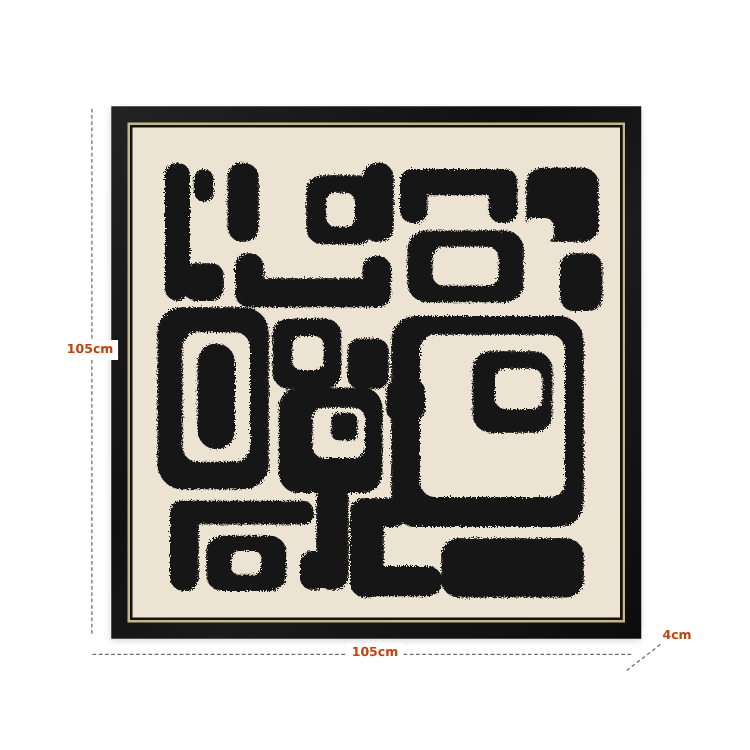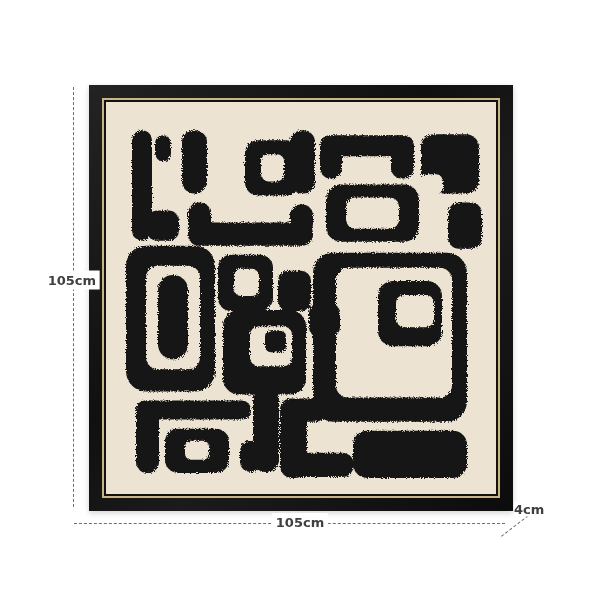--- a/index.html
+++ b/index.html
@@ -35,22 +35,22 @@
     background: linear-gradient(160deg, #efe7d8 0%, #ece3d2 55%, #e6dccא 100%);
     background-color: #ece3d3;
     position: relative;
   }
   .canvas svg { display: block; width: 100%; height: 100%; }
 
   
   .dim-label {
     position: absolute;
     background: #ffffff;
-    color: #404040;
-    font-size: 13px;
+    color: #c2410c;
+    font-size: 10px;
     font-weight: 600;
     line-height: 1;
     padding: 3px 4px;
     white-space: nowrap;
     z-index: 3;
   }
   .dim-line { position: absolute; z-index: 2; }
   .dim-line.vertical { border-left: 1.5px dashed #6e6e6e; }
   .dim-line.horizontal { border-top: 1.5px dashed #6e6e6e; }
 
@@ -59,21 +59,21 @@
 
   .width-line { left: 74px; top: 523px; width: 431px; height: 0; }
   .width-label { left: 300px; top: 523px; transform: translate(-50%, -52%); }
 
   .depth-line {
     left: 501px; top: 536px; width: 34px; height: 0;
     border-top: 1.5px dashed #6e6e6e;
     transform: rotate(-37.6deg);
     transform-origin: 0 0;
   }
-  .depth-label { left: 514px; top: 509px; transform: translate(0, -50%); padding: 1px 0; }
+  .depth-label { left: 514px; top: 509px; transform: translate(0, -50%); padding: 1px 16px; }
 </style>
 </head>
 <body>
 
 <div class="stage">
 
   <div class="frame">
     <div class="liner-gold">
       <div class="liner-dark">
         <div class="canvas">

